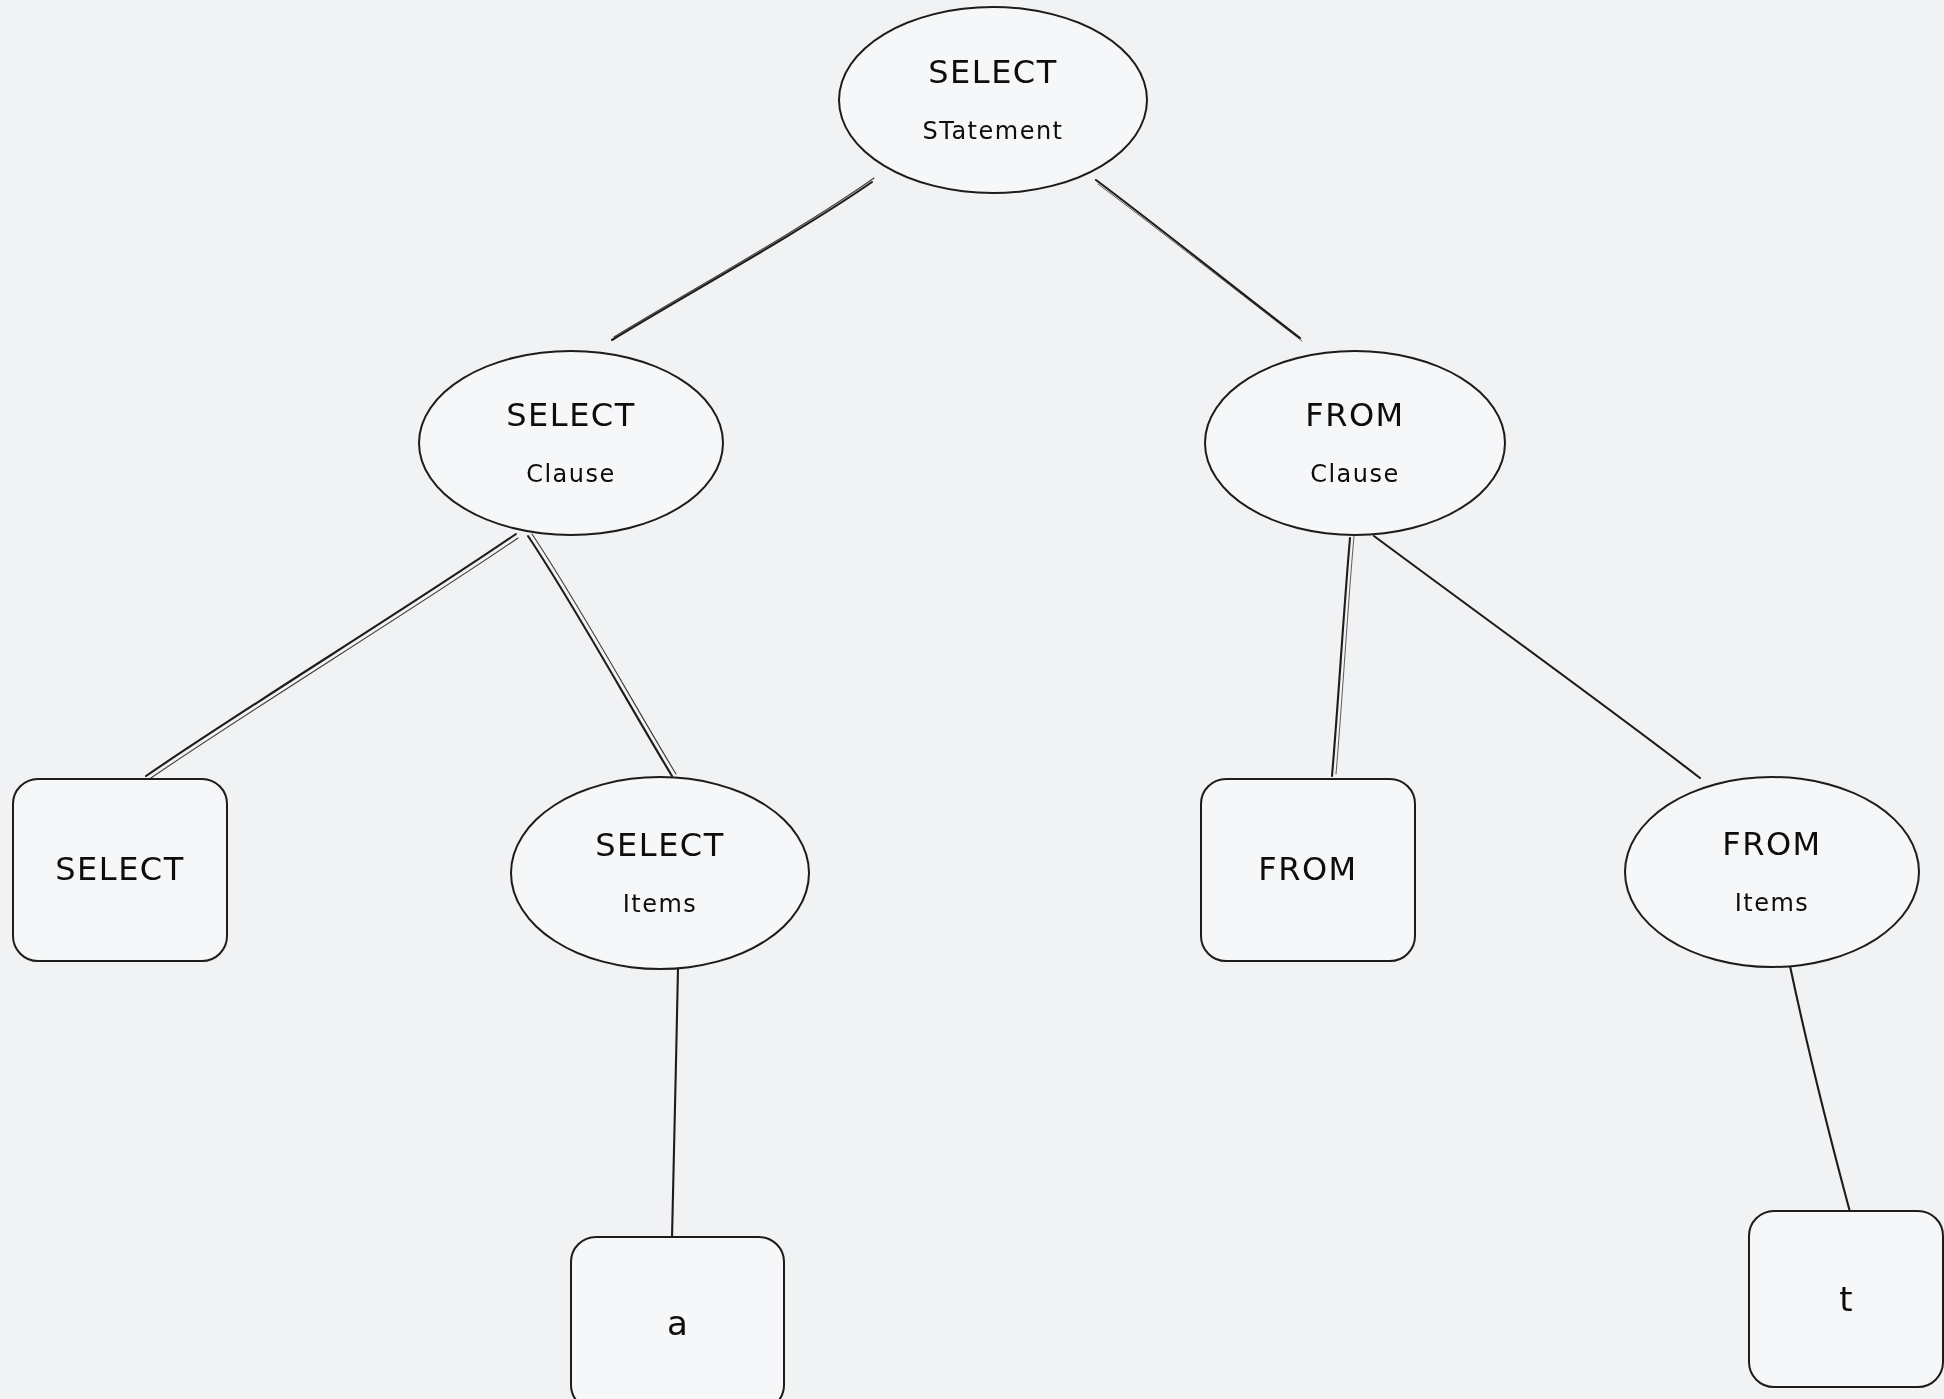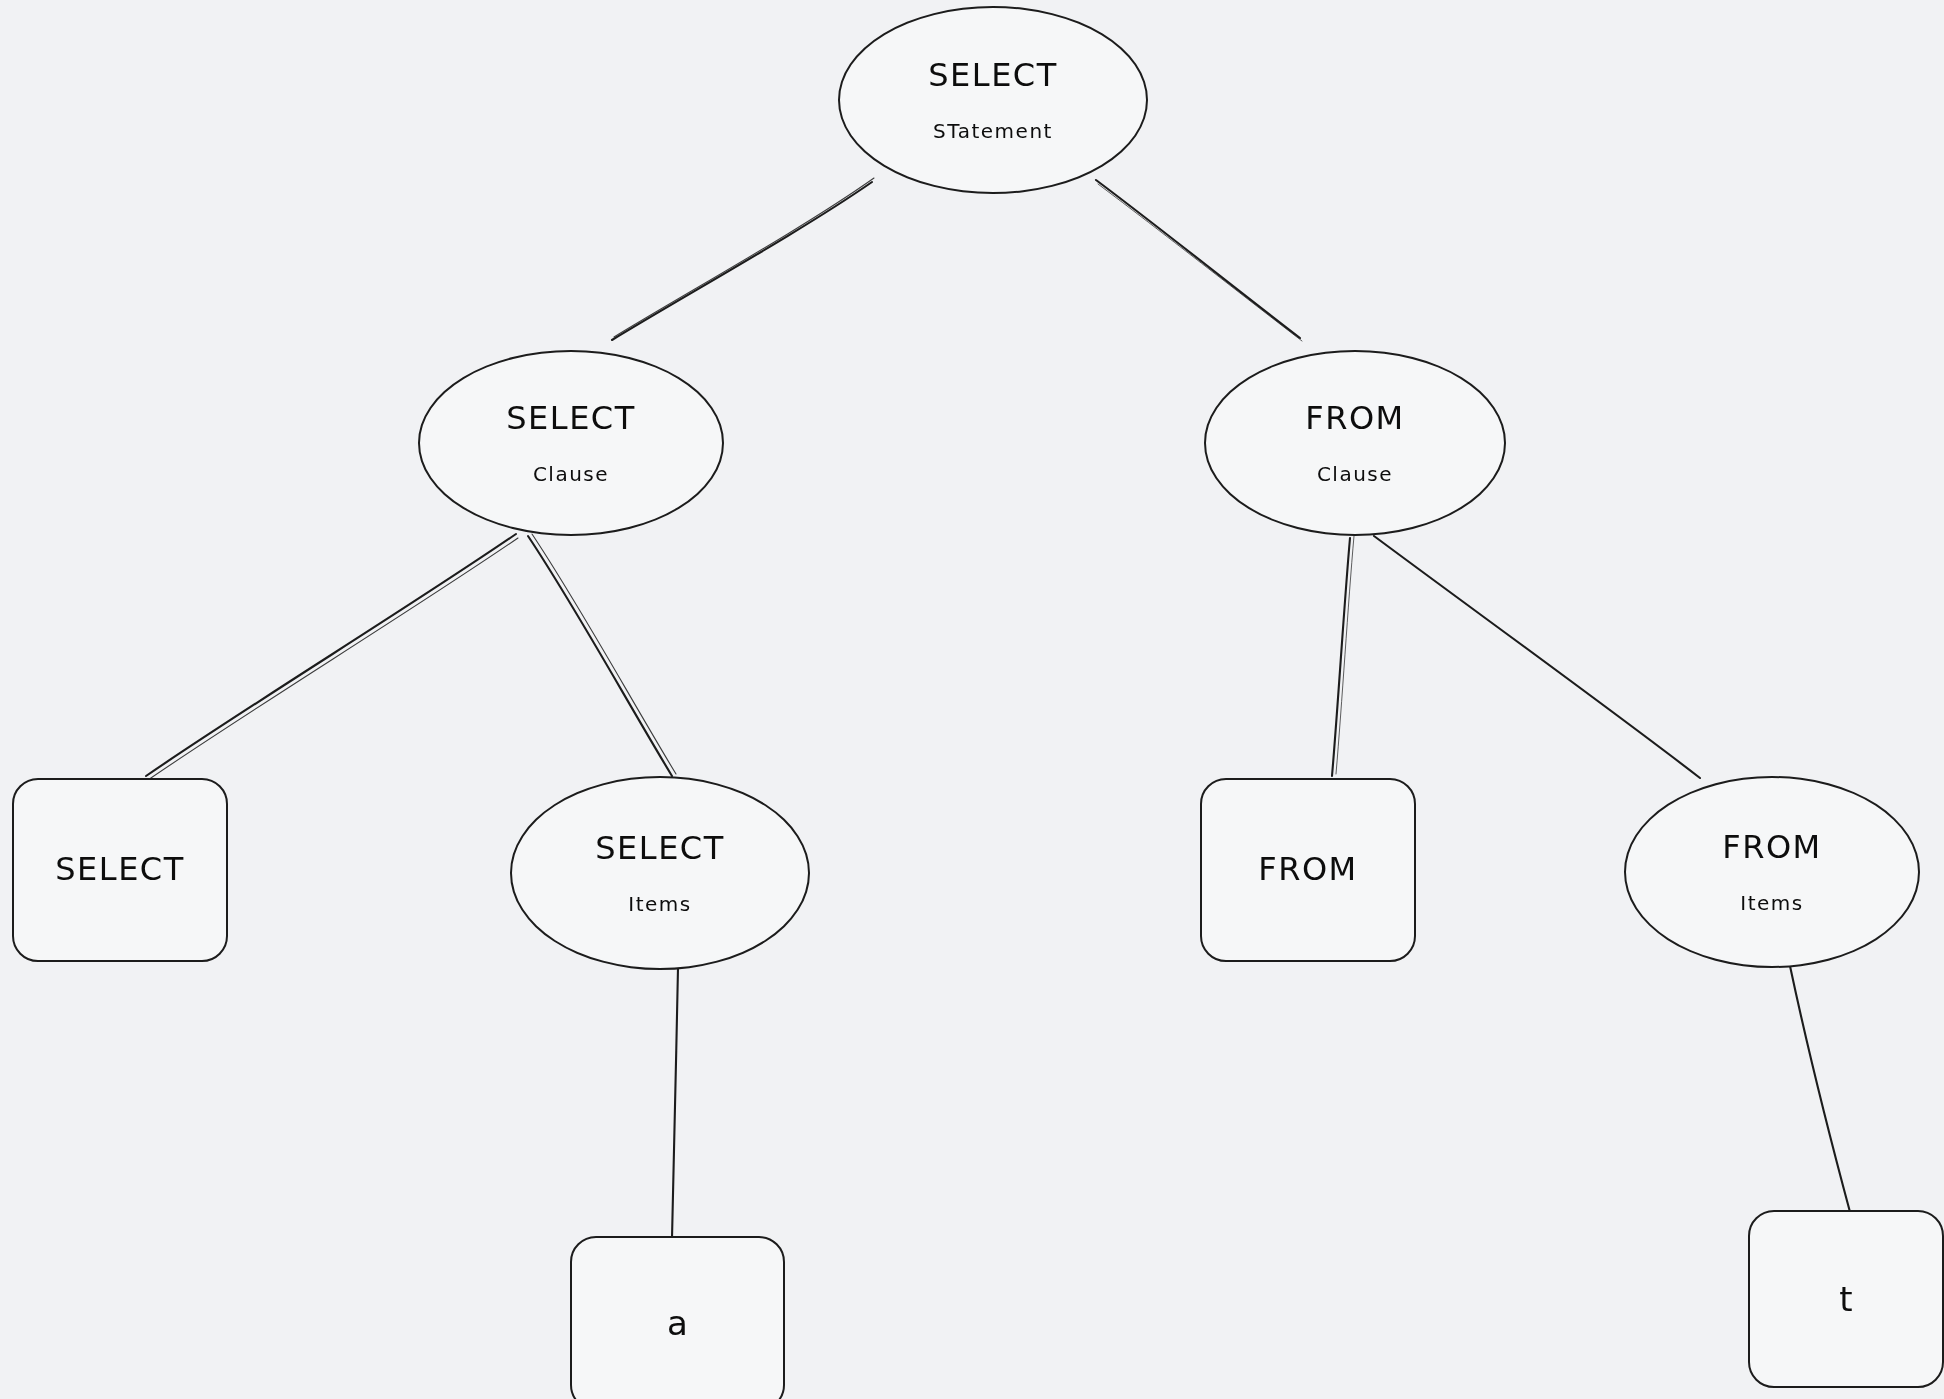--- a/index.html
+++ b/index.html
@@ -46,21 +46,21 @@
   }
   .node.box {
     border-radius: 26px;
   }
   .node .line {
     display: block;
     white-space: nowrap;
     letter-spacing: 1.5px;
   }
   .node .line.l1 { font-size: 32px; }
-  .node .line.l2 { font-size: 20px; margin-top: 24px; }
+  .node .line.l2 { font-size: 24px; margin-top: 24px; }
   .node.single .line.l1 { font-size: 32px; }
   .node.leaf .line.l1 { font-size: 34px; letter-spacing: 0; }
 </style>
 </head>
 <body>
 
 <div id="canvas">
 
   <svg id="edges" viewBox="0 0 1944 1399" width="1944" height="1399" xmlns="http://www.w3.org/2000/svg">
     <g fill="none" stroke="#1c1c1c" stroke-width="2.1" stroke-linecap="round">

